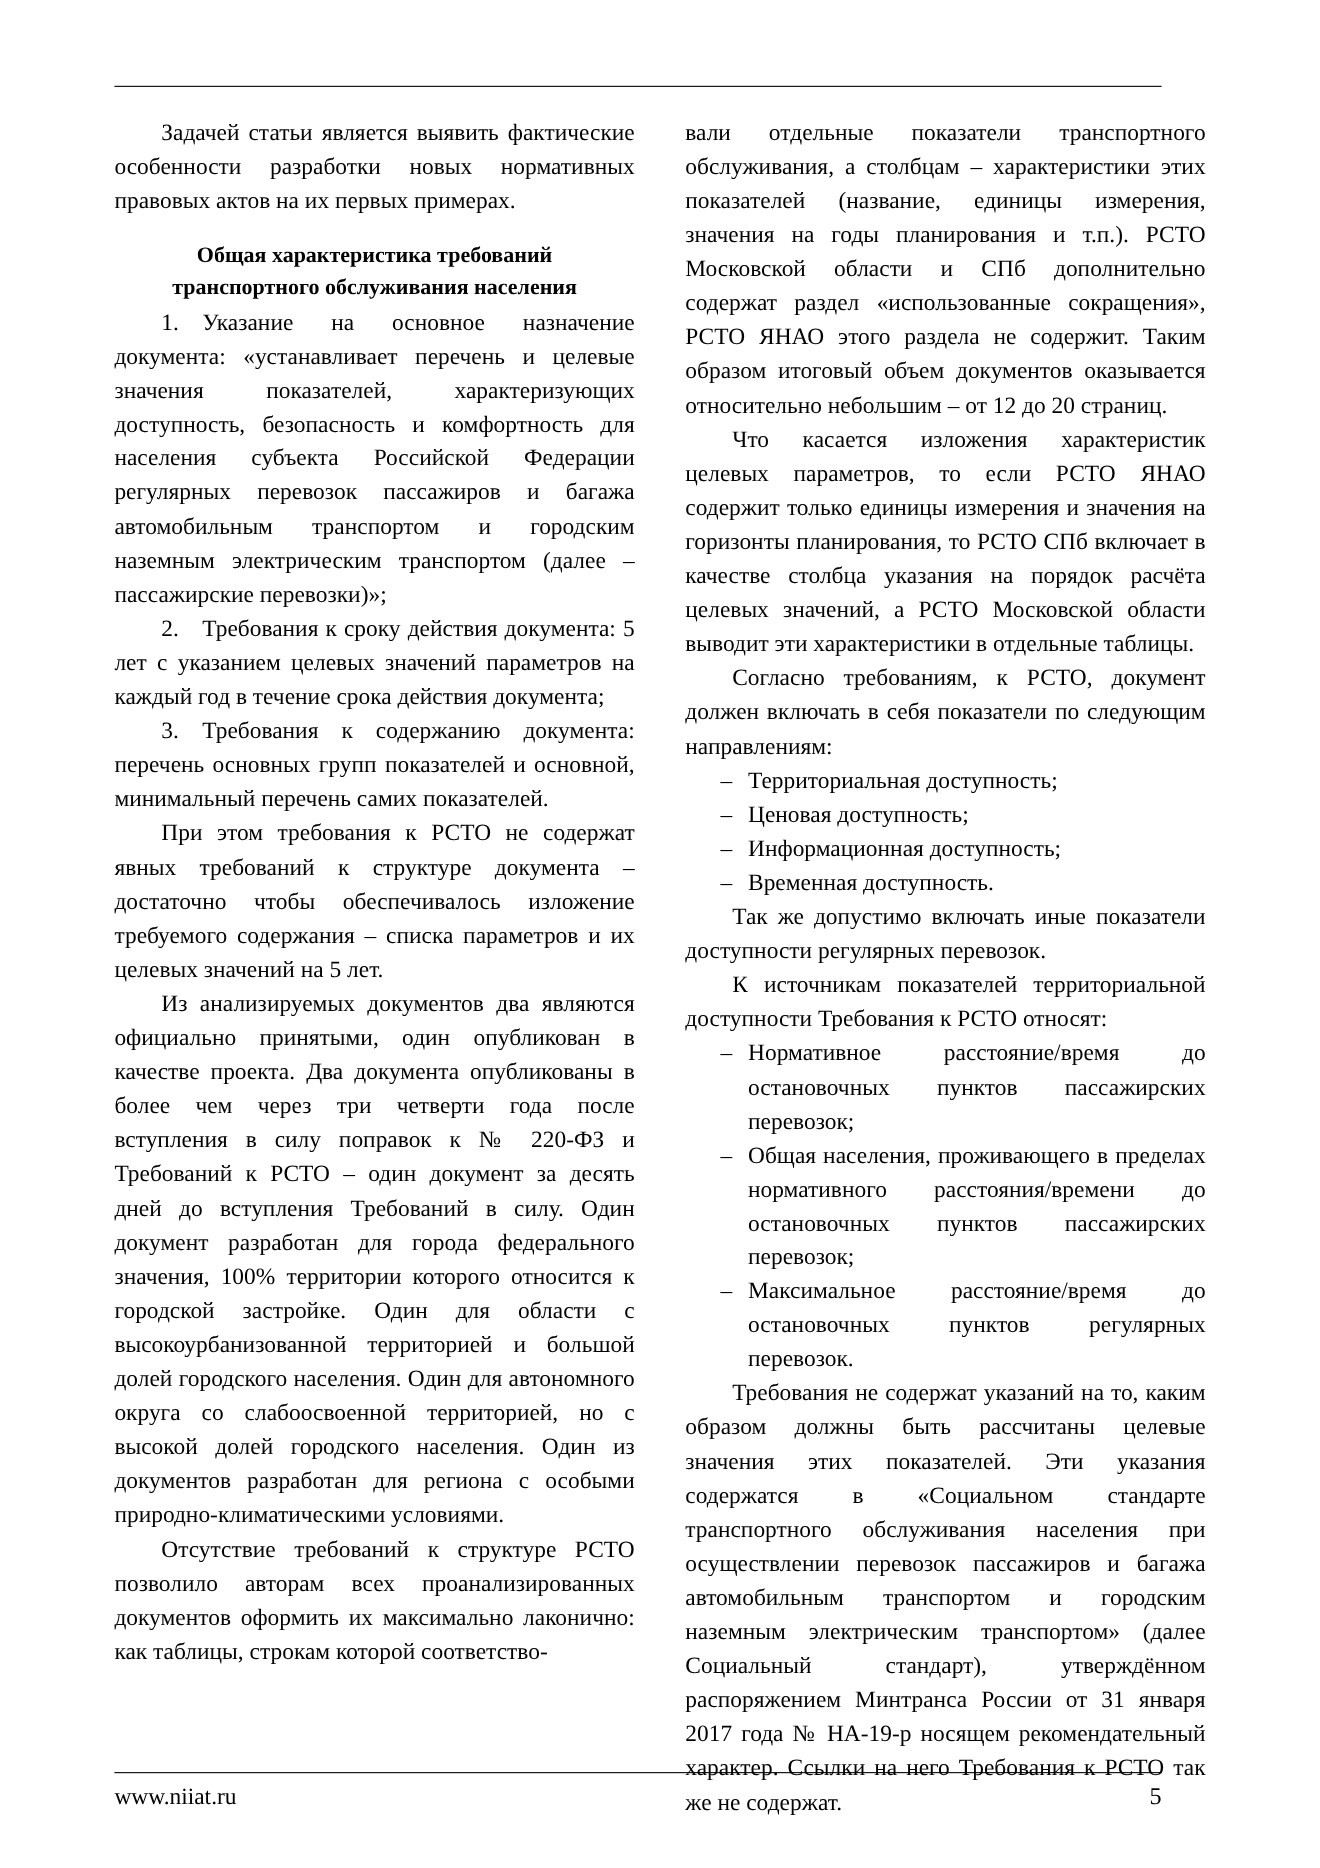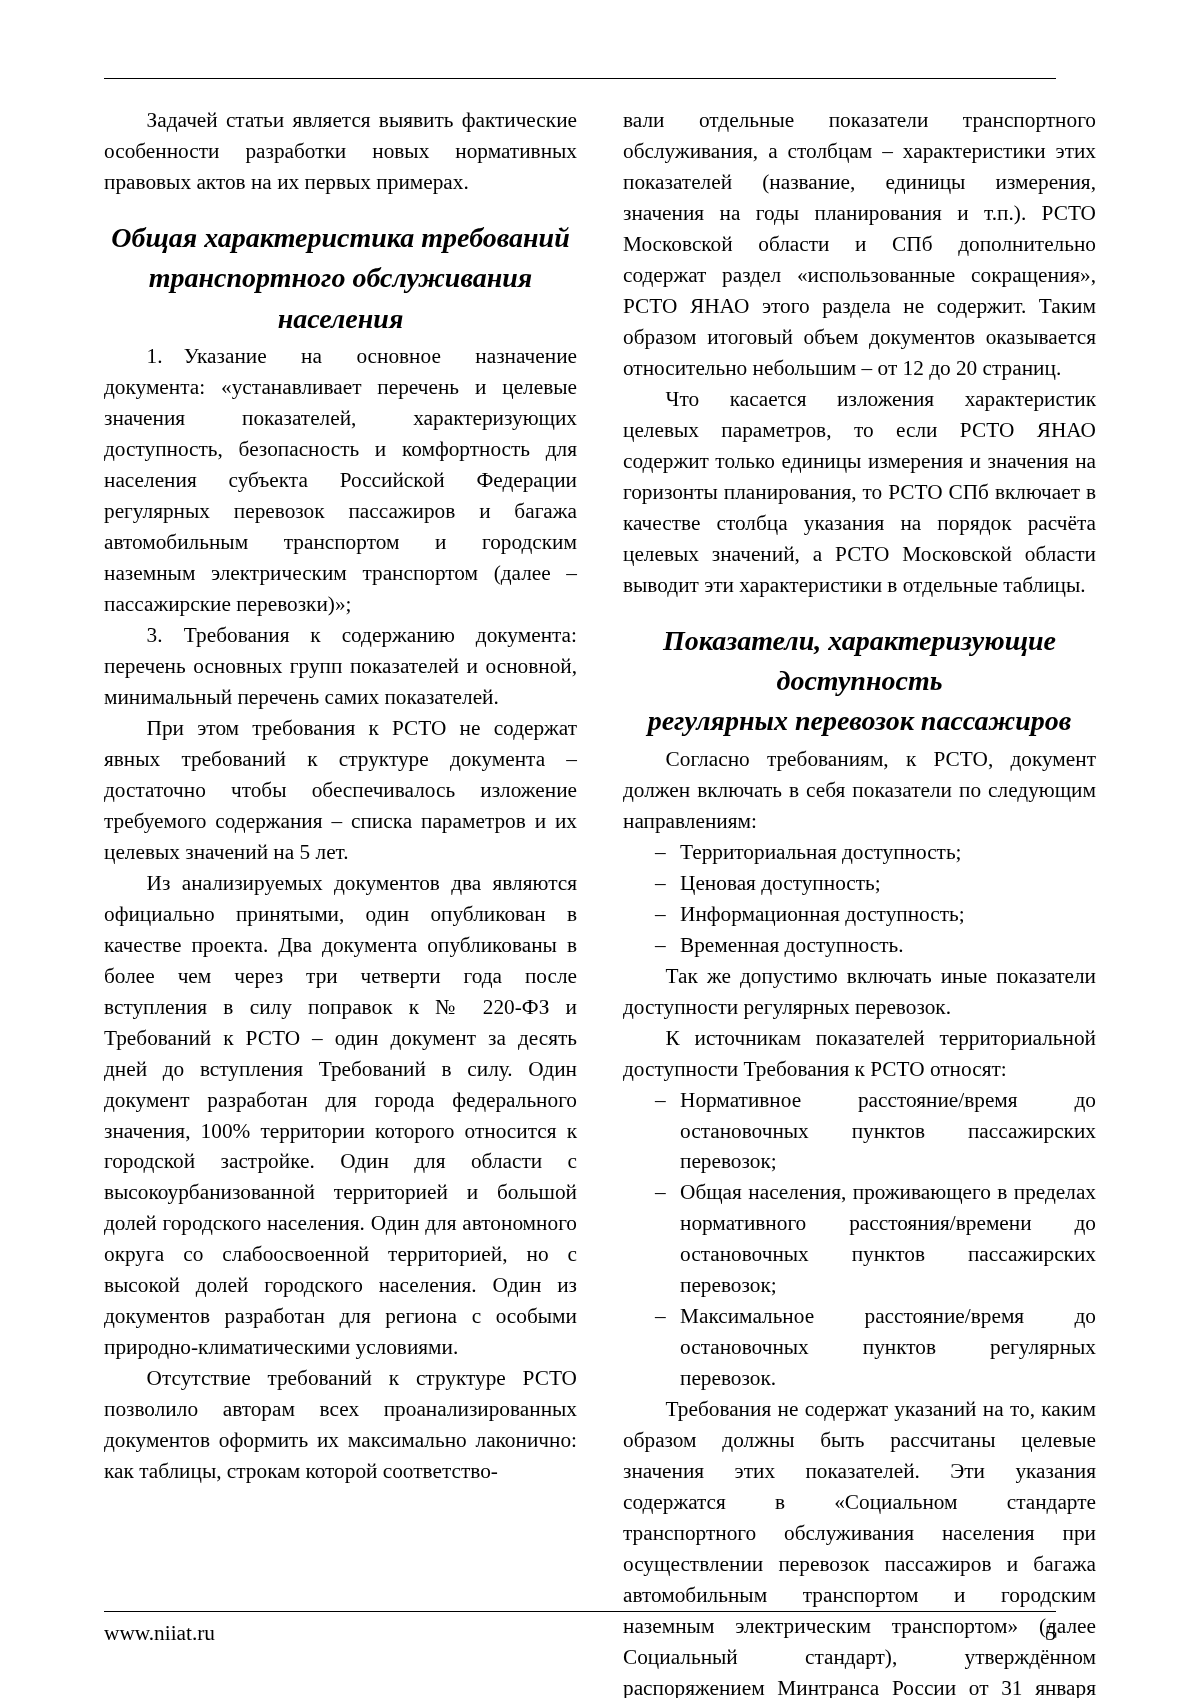--- a/index.html
+++ b/index.html
@@ -41,26 +41,25 @@
     text-align: justify;
     text-indent: 2.0em;
     hyphens: auto;
     -webkit-hyphens: auto;
   }
   p.noindent {
     text-indent: 0;
   }
   h2 {
     margin: 20px 0 2px 0;
-    font-size: 28px;
+    font-size: 20px;
     line-height: 1.44;
     font-weight: bold;
     text-align: center;
     text-indent: 0;
-    font-style: italic;
   }
   h2 .ln {
     display: block;
   }
   ul.dashlist {
     list-style: none;
     margin: 0;
     padding: 0;
   }
   ul.dashlist li {
@@ -116,37 +115,34 @@
     <div class="col">
 
       <p>Задачей статьи является выявить фактические особенности разработки новых нормативных правовых актов на их первых примерах.</p>
 
       <h2>
         <span class="ln">Общая характеристика требований</span>
         <span class="ln">транспортного обслуживания населения</span>
       </h2>
 
       <p>1. Указание на основное назначение документа: «устанавливает перечень и целевые значения показателей, характеризующих доступность, безопасность и комфортность для населения субъекта Российской Федерации регулярных перевозок пассажиров и багажа автомобильным транспортом и городским наземным электрическим транспортом (далее – пассажирские перевозки)»;</p>
+      <p>2. Требования к сроку действия документа: 5 лет с указанием целевых значений параметров на каждый год в течение срока действия документа;</p>
       <p>3. Требования к содержанию документа: перечень основных групп показателей и основной, минимальный перечень самих показателей.</p>
       <p>При этом требования к РСТО не содержат явных требований к структуре документа – достаточно чтобы обеспечивалось изложение требуемого содержания – списка параметров и их целевых значений на 5 лет.</p>
 
 
       <p>Из анализируемых документов два являются официально принятыми, один опубликован в качестве проекта. Два документа опубликованы в более чем через три четверти года после вступления в силу поправок к № 220-ФЗ и Требований к РСТО – один документ за десять дней до вступления Требований в силу. Один документ разработан для города федерального значения, 100% территории которого относится к городской застройке. Один для области с высокоурбанизованной территорией и большой долей городского населения. Один для автономного округа со слабоосвоенной территорией, но с высокой долей городского населения. Один из документов разработан для региона с особыми природно-климатическими условиями.</p>
       <p>Отсутствие требований к структуре РСТО позволило авторам всех проанализированных документов оформить их максимально лаконично: как таблицы, строкам которой соответство-</p>
     </div>
 
     <div class="col">
 
       <p class="noindent">вали отдельные показатели транспортного обслуживания, а столбцам – характеристики этих показателей (название, единицы измерения, значения на годы планирования и т.п.). РСТО Московской области и СПб дополнительно содержат раздел «использованные сокращения», РСТО ЯНАО этого раздела не содержит. Таким образом итоговый объем документов оказывается относительно небольшим – от 12 до 20 страниц.</p>
       <p>Что касается изложения характеристик целевых параметров, то если РСТО ЯНАО содержит только единицы измерения и значения на горизонты планирования, то РСТО СПб включает в качестве столбца указания на порядок расчёта целевых значений, а РСТО Московской области выводит эти характеристики в отдельные таблицы.</p>
 
-      <h2>
-        <span class="ln">Показатели, характеризующие доступность</span>
-        <span class="ln">регулярных перевозок пассажиров</span>
-      </h2>
 
       <p>Согласно требованиям, к РСТО, документ должен включать в себя показатели по следующим направлениям:</p>
 
       <ul class="dashlist">
         <li><span class="dash">–</span><span>Территориальная доступность;</span></li>
         <li><span class="dash">–</span><span>Ценовая доступность;</span></li>
         <li><span class="dash">–</span><span>Информационная доступность;</span></li>
         <li><span class="dash">–</span><span>Временная доступность.</span></li>
       </ul>
 

